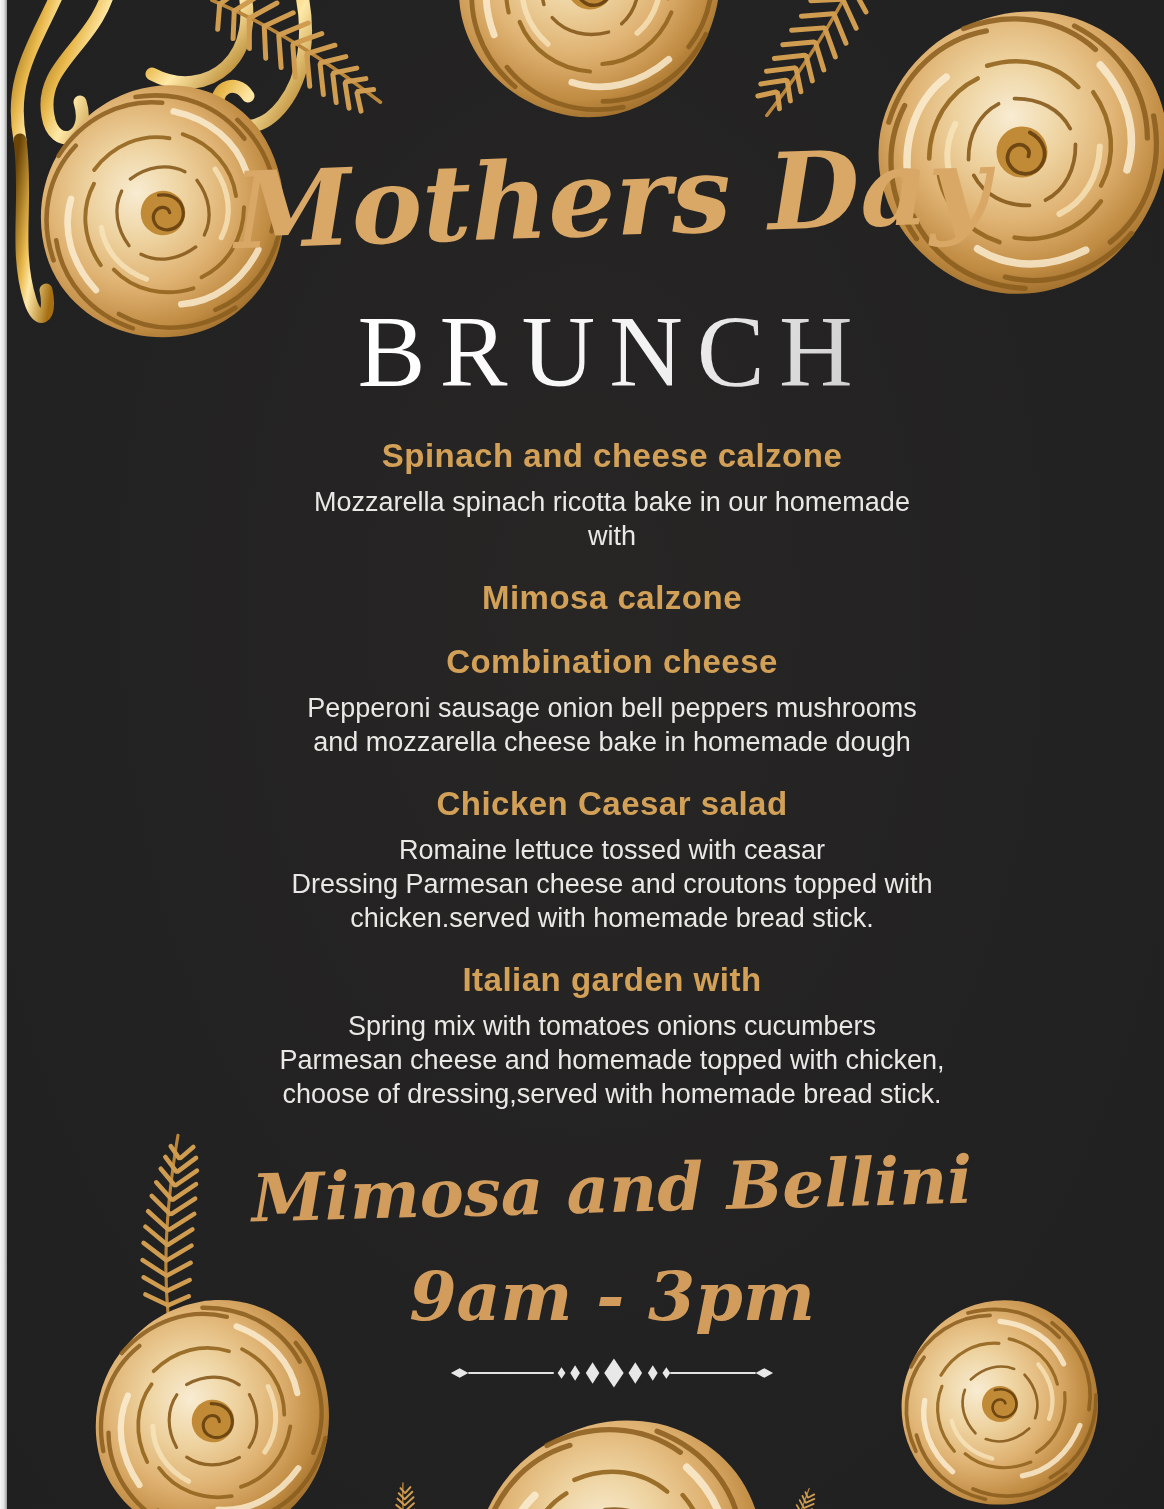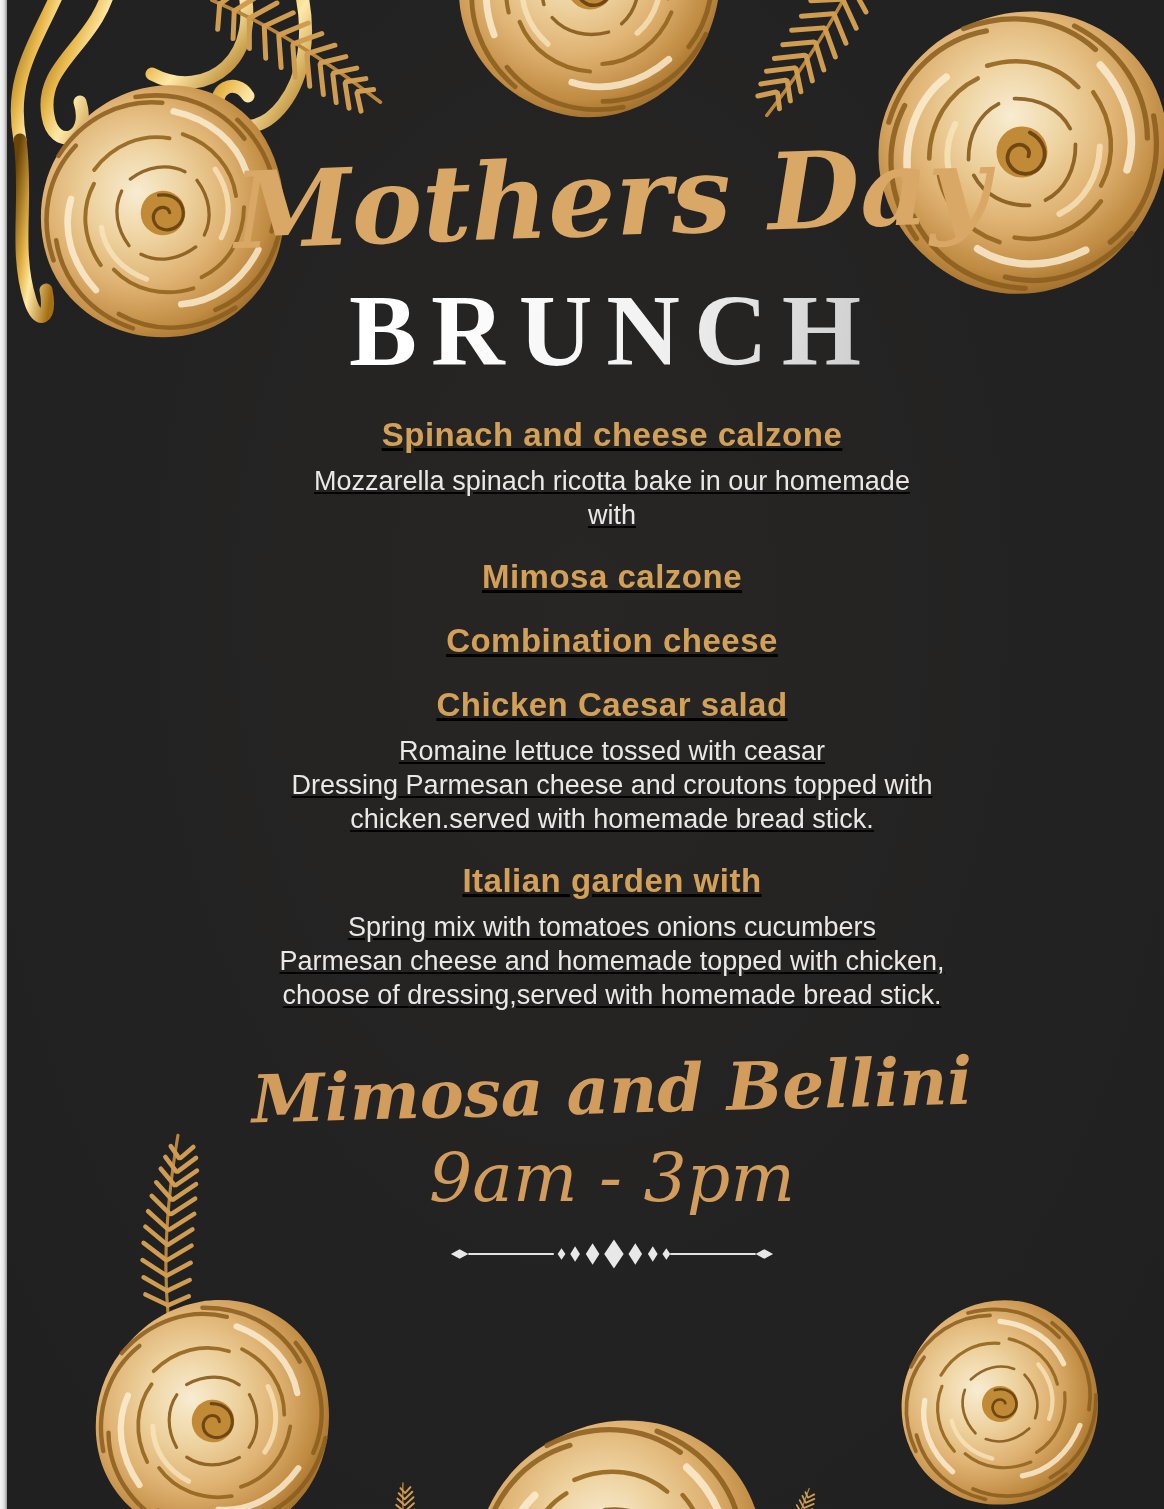--- a/index.html
+++ b/index.html
@@ -22,30 +22,30 @@
   .title-script{
     font-family:"DejaVu Serif", serif;
     font-style:italic;font-weight:bold;
     font-size:106px;line-height:1.5;
     color:#d9a766;
     transform:rotate(-2deg);
     white-space:nowrap;
   }
   .title-main{
     font-family:"Liberation Serif", serif;
-    font-weight:bold;
+    font-weight:normal;
     font-size:102px;line-height:1.06;
     letter-spacing:14px;
-    margin-top:0;
+    margin-top:21px;
     background:linear-gradient(100deg,#ffffff 25%,#f2f2f2 55%,#b9b9b9 100%);
     -webkit-background-clip:text;background-clip:text;
     -webkit-text-fill-color:transparent;color:#f2f2f2;
     white-space:nowrap;
   }
-  .menu{margin-top:31px;text-decoration:underline;}
+  .menu{margin-top:31px;}
   .menu-item .name{
     font-size:33px;font-weight:bold;
     color:#d3a058;
     margin:26px 0 10px 0;
     letter-spacing:.5px;
   }
   .menu-item .desc{
     font-size:27px;line-height:34px;
     color:#eae8e5;
     white-space:pre-line;
@@ -55,24 +55,24 @@
     font-family:"DejaVu Serif", serif;
     font-style:italic;font-weight:bold;
     font-size:66px;line-height:1.35;
     color:#d29c5d;
     margin-top:34px;
     transform:rotate(-1.5deg);
     white-space:nowrap;
   }
   .hours-script{
     font-family:"DejaVu Serif", serif;
-    font-style:italic;font-weight:normal;
+    font-style:italic;font-weight:bold;
     font-size:68px;line-height:1.25;
     color:#d29c5d;
-    margin-top:0;
+    margin-top:20px;
     white-space:nowrap;
   }
   .divider{margin-top:16px;}
 </style>
 </head>
 <body>
 
 <div class="page">
 
   <svg width="0" height="0" style="position:absolute" aria-hidden="true">
@@ -216,20 +216,22 @@
       <div class="menu-item">
         <div class="name">Spinach and cheese calzone</div>
         <div class="desc" style="max-width:640px">Mozzarella spinach ricotta bake in our homemade
 with</div>
       </div>
       <div class="menu-item">
         <div class="name">Mimosa calzone</div>
       </div>
       <div class="menu-item">
         <div class="name">Combination cheese</div>
+        <div class="desc" style="max-width:660px">Pepperoni sausage onion bell peppers mushrooms
+and  mozzarella cheese bake in homemade dough</div>
       </div>
       <div class="menu-item">
         <div class="name">Chicken Caesar salad</div>
         <div class="desc" style="max-width:700px">Romaine lettuce tossed with ceasar
 Dressing Parmesan cheese and croutons topped with
 chicken.served with homemade bread stick.</div>
       </div>
       <div class="menu-item">
         <div class="name">Italian garden with</div>
         <div class="desc" style="max-width:700px">Spring mix with tomatoes onions cucumbers

